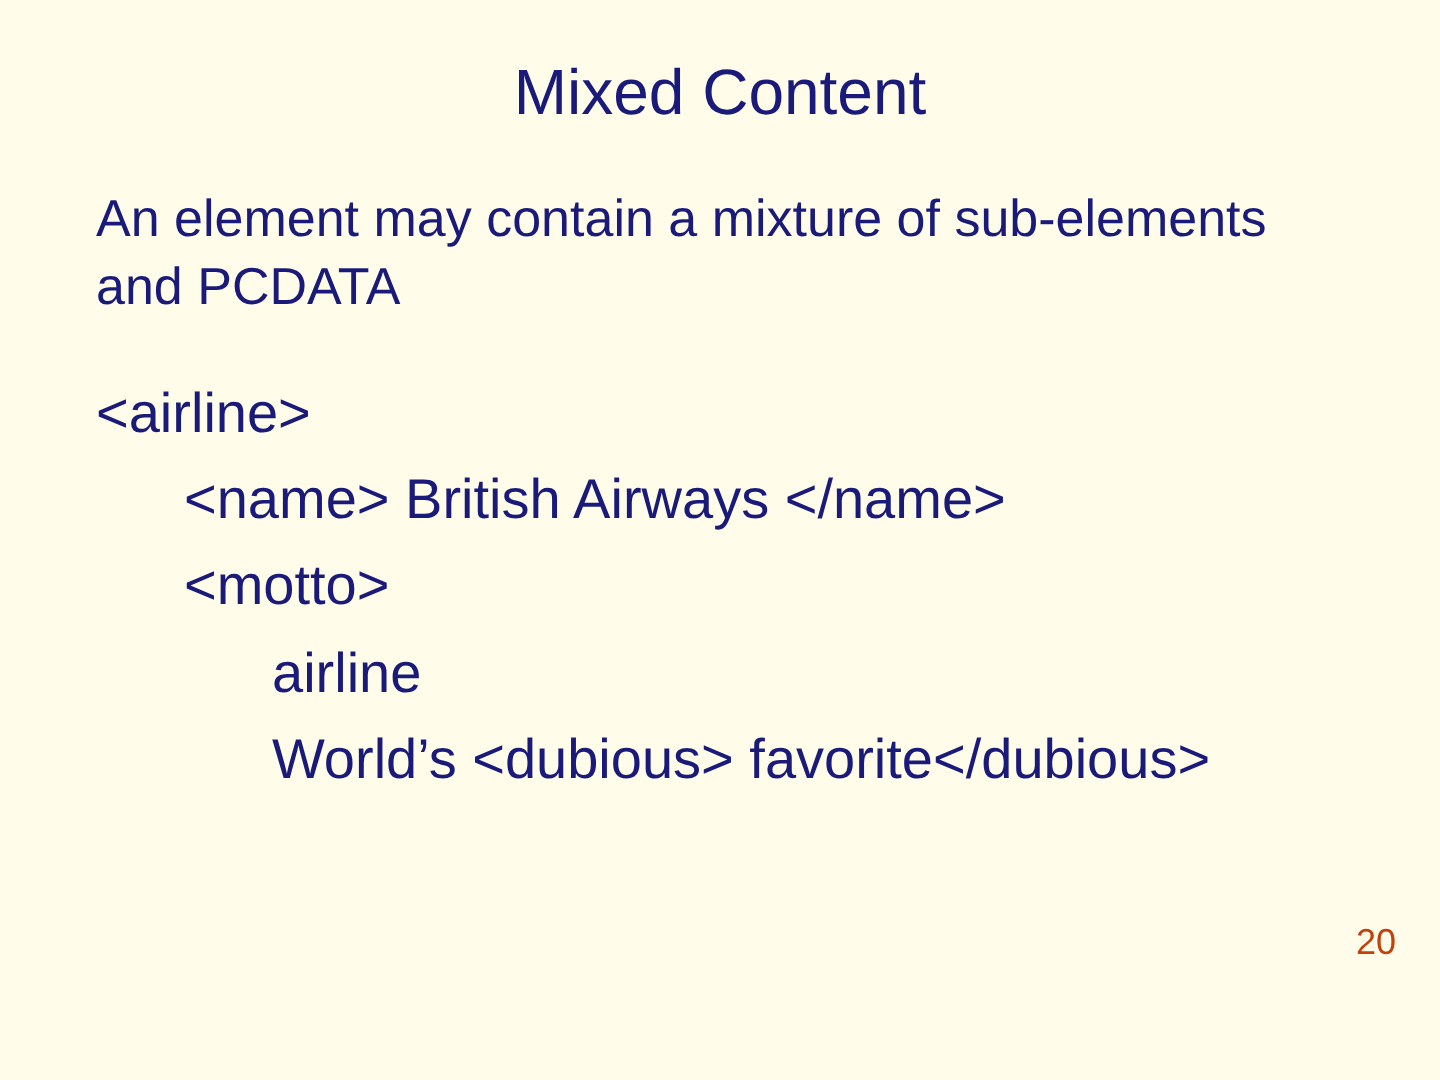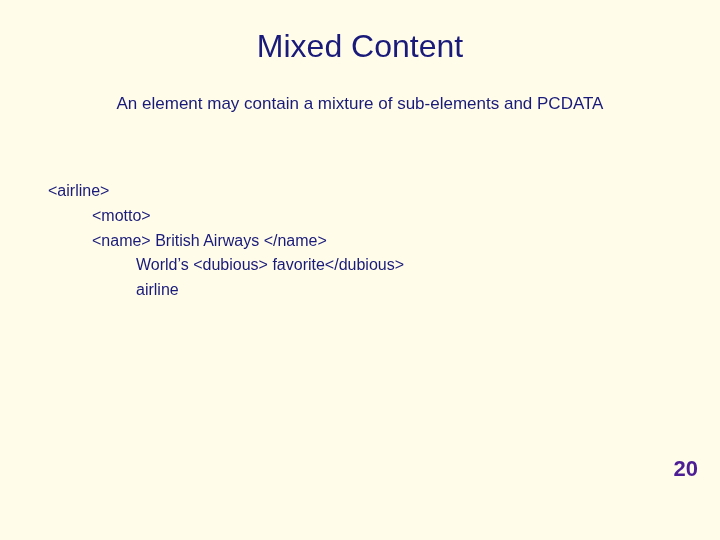--- a/index.html
+++ b/index.html
@@ -19,54 +19,53 @@
     padding: 24px 48px 0 48px;
     position: relative;
   }
   .title {
     text-align: center;
     font-size: 32px;
     margin: 4px 0 28px 0;
     font-weight: 400;
   }
   .subtitle {
-    font-size: 17px;
+    font-size: 26px;
     line-height: 1.3;
-    margin-bottom: 64px;
+    margin-bottom: 24px;
     font-weight: 400;
-    text-align: center;
   }
   .code {
-    font-size: 16px;
+    font-size: 28px;
     line-height: 1.55;
     font-weight: 400;
   }
   .ind1 { padding-left: 44px; }
   .ind2 { padding-left: 88px; }
   .pagenum {
     position: absolute;
     bottom: 14px;
     right: 22px;
-    font-size: 22px;
-    font-weight: 700;
-    color: #4c1d95;
+    font-size: 18px;
+    font-weight: 400;
+    color: #c2410c;
   }
 </style>
 </head>
 <body>
 
 <div class="slide">
 
   <div class="title">Mixed Content</div>
 
   <div class="subtitle">An element may contain a mixture of sub-elements and PCDATA</div>
 
   <div class="code">
     <div>&lt;airline&gt;</div>
+    <div class="ind1">&lt;name&gt; British Airways &lt;/name&gt;</div>
     <div class="ind1">&lt;motto&gt;</div>
-    <div class="ind1">&lt;name&gt; British Airways &lt;/name&gt;</div>
+    <div class="ind2">airline</div>
     <div class="ind2">World’s &lt;dubious&gt; favorite&lt;/dubious&gt;</div>
-    <div class="ind2">airline</div>
   </div>
 
   <div class="pagenum">20</div>
 
 </div>
 
 </body></html>

